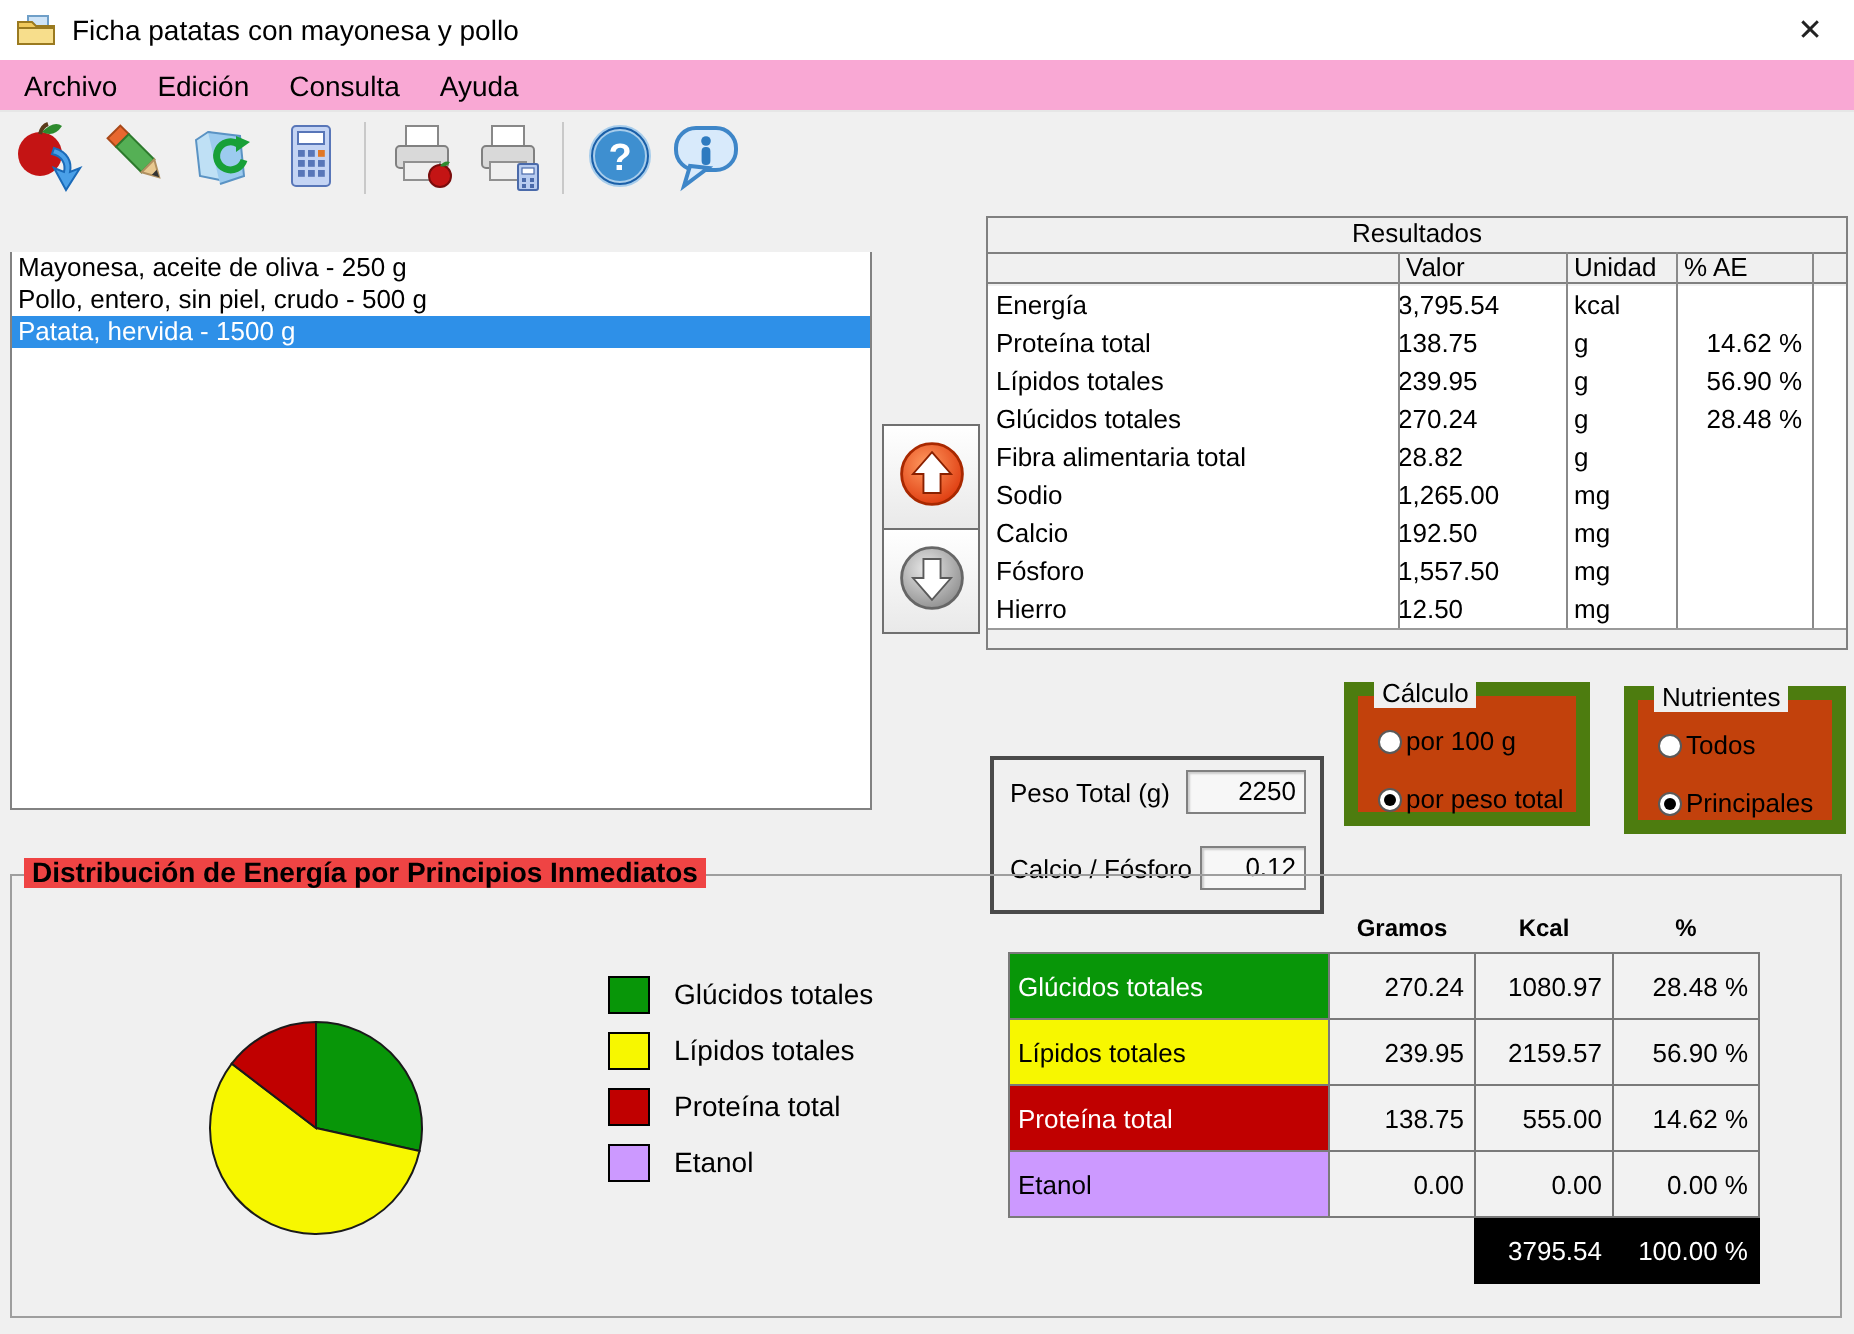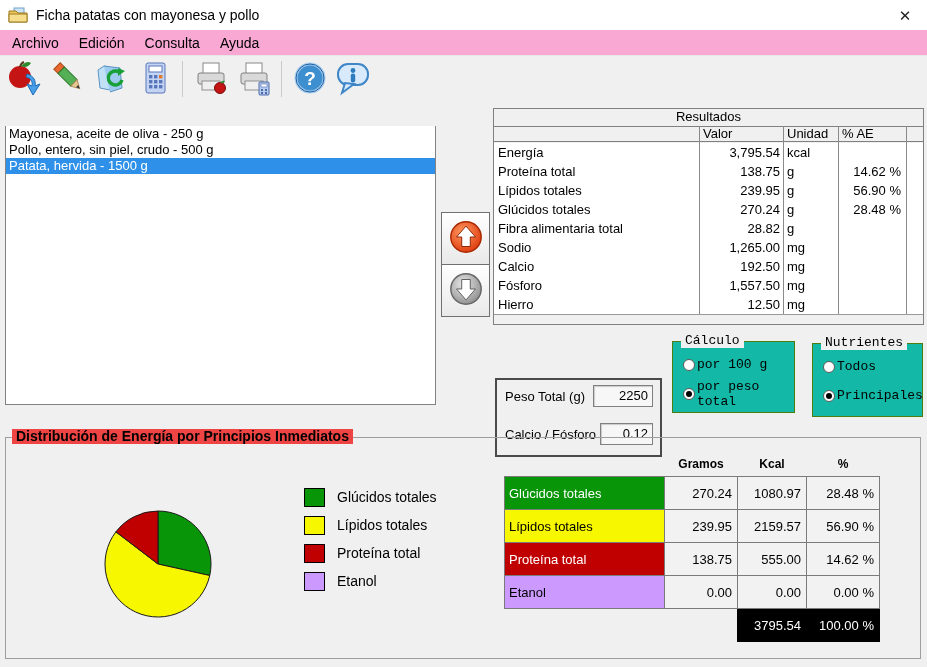--- a/index.html
+++ b/index.html
@@ -34,36 +34,36 @@
   
   .results{position:absolute;left:493px;top:108px;width:431px;height:217px;border:1px solid #808080;background:#F0F0F0;box-sizing:border-box;}
   .res-title{height:17px;line-height:16px;text-align:center;font-size:13px;}
   .res-header{position:absolute;left:0;right:0;top:17px;height:16px;border-top:1px solid #808080;border-bottom:1px solid #808080;background:#F0F0F0;box-sizing:border-box;}
   .res-header .rh{position:absolute;top:0;font-size:13px;line-height:14px;}
   .rh0{left:4px;margin-top:28px;} .rh1{left:209px;} .rh2{left:293px;} .rh3{left:348px;}
   .res-body{position:absolute;left:0;right:0;top:34px;height:171px;background:#fff;border-bottom:1px solid #9a9a9a;overflow:hidden;}
   .res-row{height:19px;white-space:nowrap;}
   .rc{display:inline-block;height:19px;line-height:19px;font-size:13px;vertical-align:top;overflow:hidden;box-sizing:border-box;}
   .rc0{width:205px;padding-left:4px;}
-  .rc1{width:84px;text-align:right;padding-right:3px;}
+  .rc1{width:84px;text-align:left;padding-right:3px;}
   .rc2{width:55px;padding-left:4px;}
   .rc3{width:68px;text-align:right;padding-right:5px;}
   .vsep{position:absolute;top:17px;height:188px;width:1px;background:#8a8a8a;}
   .vs1{left:205px;} .vs2{left:289px;} .vs3{left:344px;} .vs4{left:412px;}
 
   
   .peso{position:absolute;left:495px;top:337px;width:167px;height:79px;border:2px solid #4a4a4a;background:#F0F0F0;box-sizing:border-box;margin-top:41px;}
   .plabel{position:absolute;font-size:13px;}
   .pl1{left:8px;top:9px;} .pl2{left:8px;top:47px;}
   .pinput{position:absolute;background:#f7f7f7;border:1px solid #808080;box-shadow:inset 1px 1px 1px rgba(0,0,0,.18);font-size:13px;text-align:right;padding-right:4px;line-height:20px;box-sizing:border-box;}
   .pi1{left:96px;top:5px;width:60px;height:22px;}
   .pi2{left:103px;top:43px;width:53px;height:22px;}
 
   
-  .group{position:absolute;border:1px solid #4d7c0f;background:#14b8a6;box-sizing:border-box;font-family:Liberation Mono, monospace;}
+  .group{position:absolute;border:7px solid #4d7c0f;background:#c2410c;box-sizing:border-box;}
   .group-label{position:absolute;top:-8px;left:8px;background:#F0F0F0;padding:0 4px;font-size:13px;line-height:14px;}
   .g-calculo{left:672px;top:341px;width:123px;height:72px;}
   .g-nutrientes{left:812px;top:343px;width:111px;height:74px;}
   .opts{position:absolute;left:10px;top:8px;right:2px;}
   .opt{display:flex;align-items:center;height:29px;gap:2px;cursor:default;}
   .radio{width:12px;height:12px;border-radius:50%;background:#fff;border:1px solid #5a5a5a;box-sizing:border-box;position:relative;flex:0 0 auto;}
   .radio.sel::after{content:"";position:absolute;left:2px;top:2px;width:6px;height:6px;border-radius:50%;background:#000;}
   .opt-label{font-size:13px;}
 
   

